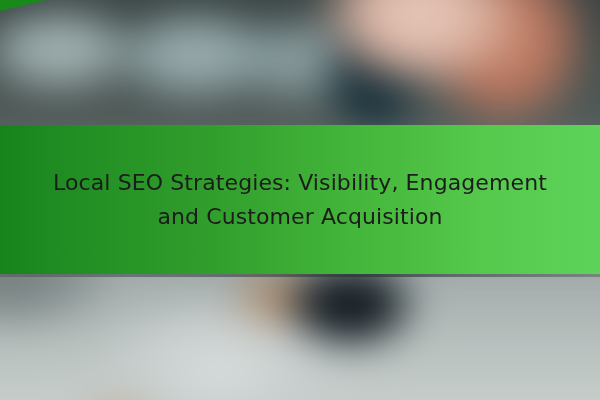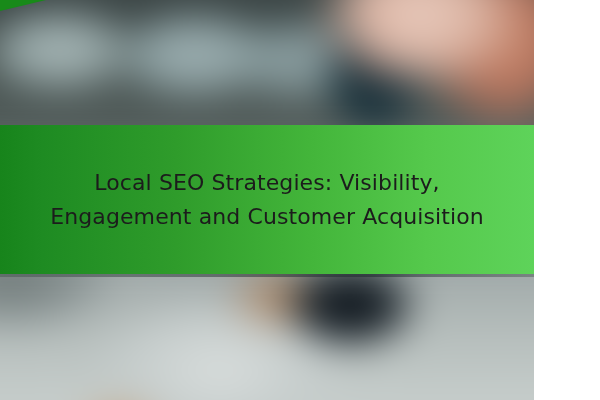--- a/index.html
+++ b/index.html
@@ -2,21 +2,21 @@
 <html><head>
 <meta charset="utf-8">
 <style>
   html, body {
     margin: 0;
     padding: 0;
     background: #ffffff;
   }
   #banner {
     position: relative;
-    width: 534px;
+    width: 600px;
     height: 400px;
     overflow: hidden;
     font-family: "DejaVu Sans", "Liberation Sans", sans-serif;
   }
 
   
   .photo {
     position: absolute;
     inset: 0;
     background-color: #8c9496;

